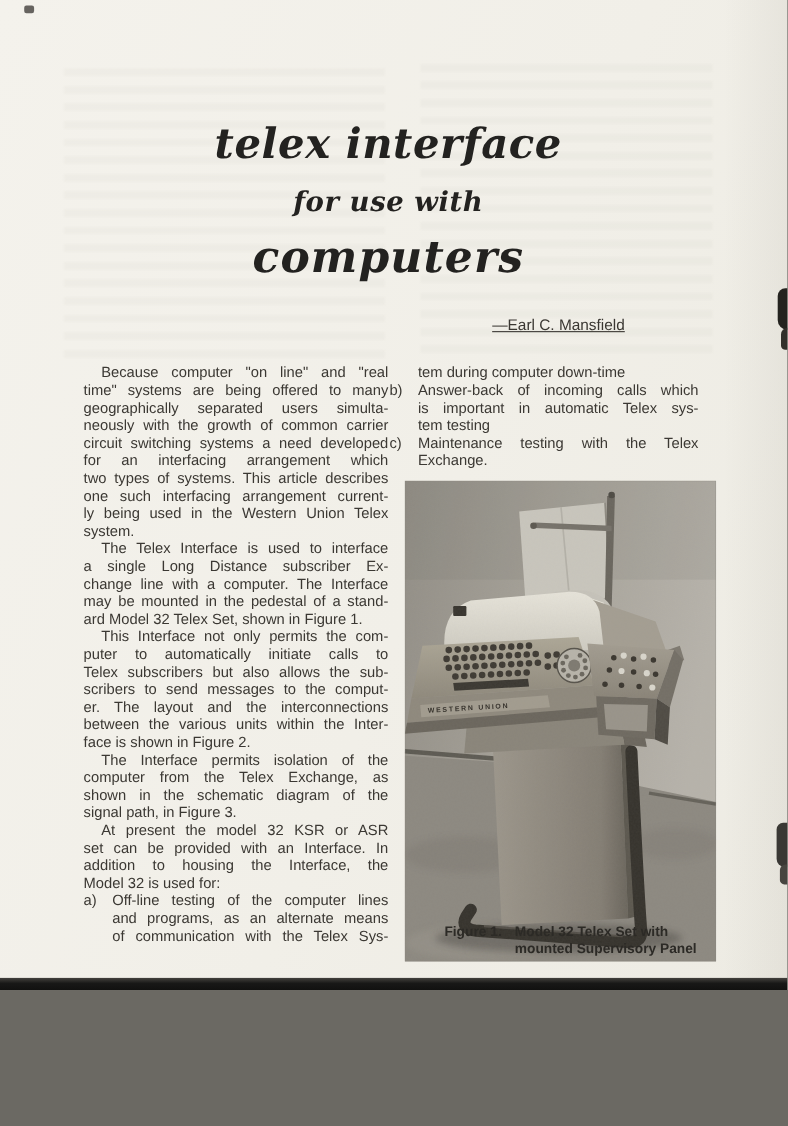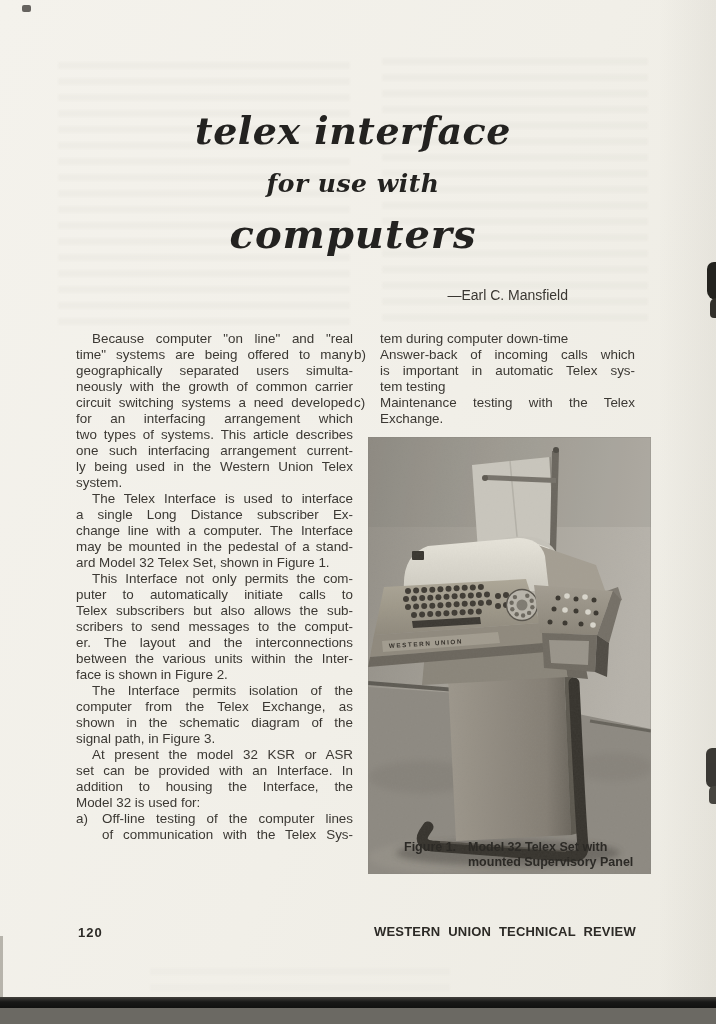--- a/index.html
+++ b/index.html
@@ -1,34 +1,34 @@
 <!DOCTYPE html>
 <html><head>
 <meta charset="utf-8">
 <style>
   html,body{margin:0;padding:0;background:#6b6963;}
   .page{
-    position:relative;width:716px;height:1008px;overflow:hidden;
+    position:relative;width:716px;height:900px;overflow:hidden;
     background:linear-gradient(112deg,#f4f2ec 0%,#f1efe8 55%,#edebe3 100%);
     font-family:"Liberation Sans",sans-serif;color:#37342f;
   }
   
   .ghost{position:absolute;opacity:.55;filter:blur(.8px);
     background:repeating-linear-gradient(180deg,rgba(124,118,105,.065) 0 7px,rgba(0,0,0,0) 7px 16px);}
   .g1{left:58px;top:62px;width:292px;height:268px;}
   .g2{left:382px;top:58px;width:266px;height:268px;}
   .g3{left:150px;top:968px;width:300px;height:26px;opacity:.35;}
   
   .title-block{position:absolute;left:70px;top:0;width:566px;text-align:center;
     font-family:"DejaVu Serif",serif;font-style:italic;font-weight:bold;color:#232220;z-index:2;}
   .t1{position:absolute;left:0;width:100%;top:108px;font-size:38px;letter-spacing:.5px;}
   .t2{position:absolute;left:0;width:100%;top:169px;font-size:25px;letter-spacing:.5px;}
   .t3{position:absolute;left:0;width:100%;top:210px;font-size:40px;letter-spacing:1px;}
   .byline{position:absolute;left:368px;top:287px;width:200px;text-align:right;
-    font-size:14px;color:#3a3732;z-index:2;}
+    font-size:14px;color:#3a3732;z-index:2;text-decoration:underline;}
   
   .col{position:absolute;top:331px;font-size:13.4px;line-height:16px;color:#3b3833;z-index:2;}
   .col-left{left:76px;width:277px;}
   .col-right{left:354px;width:281px;}
   .block{margin:0;}
   .block.item{display:flex;}
   .lbl{flex:0 0 26px;}
   .itx{flex:1;min-width:0;}
   .ln{min-height:16px;}
   .jl{text-align:justify;text-align-last:justify;}
@@ -120,20 +120,21 @@
       <div class="block para">
         <div class="ln jl ind">At present the model 32 KSR or ASR</div>
         <div class="ln jl">set can be provided with an Interface. In</div>
         <div class="ln jl">addition to housing the Interface, the</div>
         <div class="ln ll">Model 32 is used for:</div>
       </div>
       <div class="block item">
         <span class="lbl">a)</span>
         <div class="itx">
           <div class="ln jl">Off-line testing of the computer lines</div>
+          <div class="ln jl">and programs, as an alternate means</div>
           <div class="ln jl">of communication with the Telex Sys-</div>
         </div>
       </div>
     </div>
   <div class="col col-right" id="col-right">
       <div class="block item">
         <span class="lbl"></span>
         <div class="itx">
           <div class="ln ll">tem during computer down-time</div>
         </div>

